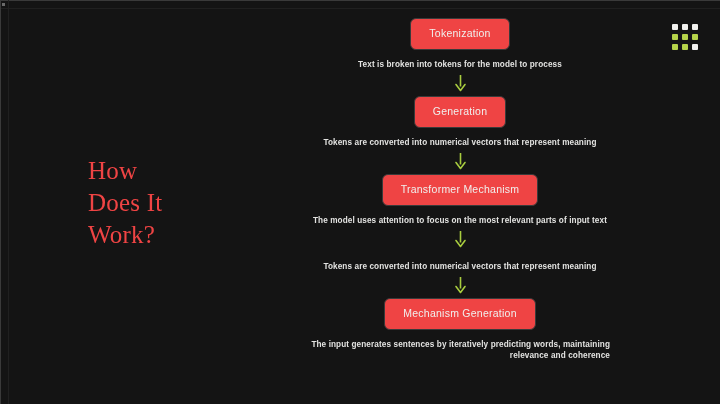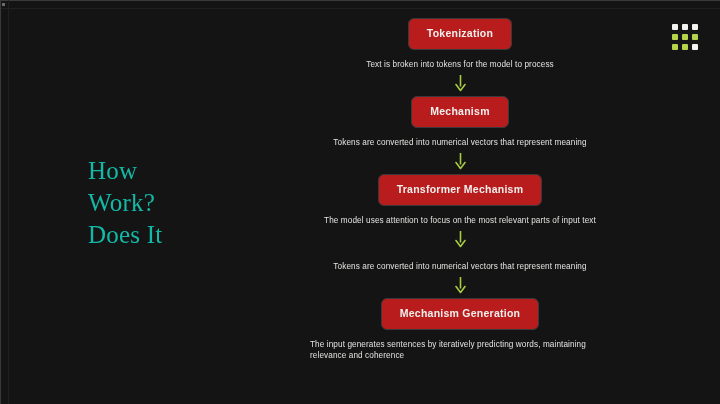--- a/index.html
+++ b/index.html
@@ -57,58 +57,59 @@
 
   
   .title {
     position: absolute;
     left: 88px;
     top: 155px;
     width: 190px;
     font-family: "Liberation Serif", serif;
     font-size: 25px;
     line-height: 32px;
-    color: #14b8a6;
+    color: #ef4444;
     letter-spacing: 0.2px;
   }
   .title .tline { display: block; white-space: nowrap; }
 
   
   .flow {
     position: absolute;
     left: 250px;
     top: 18px;
     width: 420px;
     display: flex;
     flex-direction: column;
     align-items: center;
   }
 
   .node {
-    background: #b91c1c;
+    background: #ef4444;
     border: 1px solid #3a3a3a;
     border-radius: 6px;
     color: #f0f0ee;
     font-size: 10.5px;
-    font-weight: 700;
+    font-weight: 400;
     letter-spacing: 0.25px;
     padding: 8px 18px 9px 18px;
     text-align: center;
     white-space: nowrap;
     line-height: 13px;
   }
 
   .desc {
     color: #e3e3e1;
     font-size: 8.2px;
     line-height: 11px;
-    text-align: left;
+    text-align: right;
     letter-spacing: 0.1px;
     margin-top: 9px;
     white-space: nowrap;
+    font-weight: bold;
   }
   .desc.wrap { white-space: normal; width: 300px; }
 
   .arrow {
     margin-top: 4px;
     margin-bottom: 4px;
     height: 18px;
     display: flex;
     align-items: center;
     justify-content: center;
@@ -139,36 +140,36 @@
 <div class="slide">
 
   <div class="frame-top"></div>
   <div class="frame-top2"></div>
   <div class="frame-left"></div>
   <div class="frame-left2"></div>
   <div class="frame-nub"></div>
 
   <div class="title">
     <span class="tline">How</span>
+    <span class="tline">Does It</span>
     <span class="tline">Work?</span>
-    <span class="tline">Does It</span>
   </div>
 
   <div class="flow">
 
     <div class="node">Tokenization</div>
     <div class="desc">Text is broken into tokens for the model to process</div>
     <div class="arrow">
       <svg width="13" height="18" viewBox="0 0 13 18" aria-hidden="true">
         <path d="M6.5 1 L6.5 12.5" stroke="#a8cc3f" stroke-width="1.6" fill="none"></path>
         <path d="M2 10.5 L6.5 16.5 L11 10.5" stroke="#a8cc3f" stroke-width="1.6" fill="none" stroke-linecap="round" stroke-linejoin="round"></path>
       </svg>
     </div>
 
-    <div class="node">Mechanism</div>
+    <div class="node">Generation</div>
     <div class="desc">Tokens are converted into numerical vectors that represent meaning</div>
     <div class="arrow">
       <svg width="13" height="18" viewBox="0 0 13 18" aria-hidden="true">
         <path d="M6.5 1 L6.5 12.5" stroke="#a8cc3f" stroke-width="1.6" fill="none"></path>
         <path d="M2 10.5 L6.5 16.5 L11 10.5" stroke="#a8cc3f" stroke-width="1.6" fill="none" stroke-linecap="round" stroke-linejoin="round"></path>
       </svg>
     </div>
 
     <div class="node">Transformer Mechanism</div>
     <div class="desc">The model uses attention to focus on the most relevant parts of input text</div>

